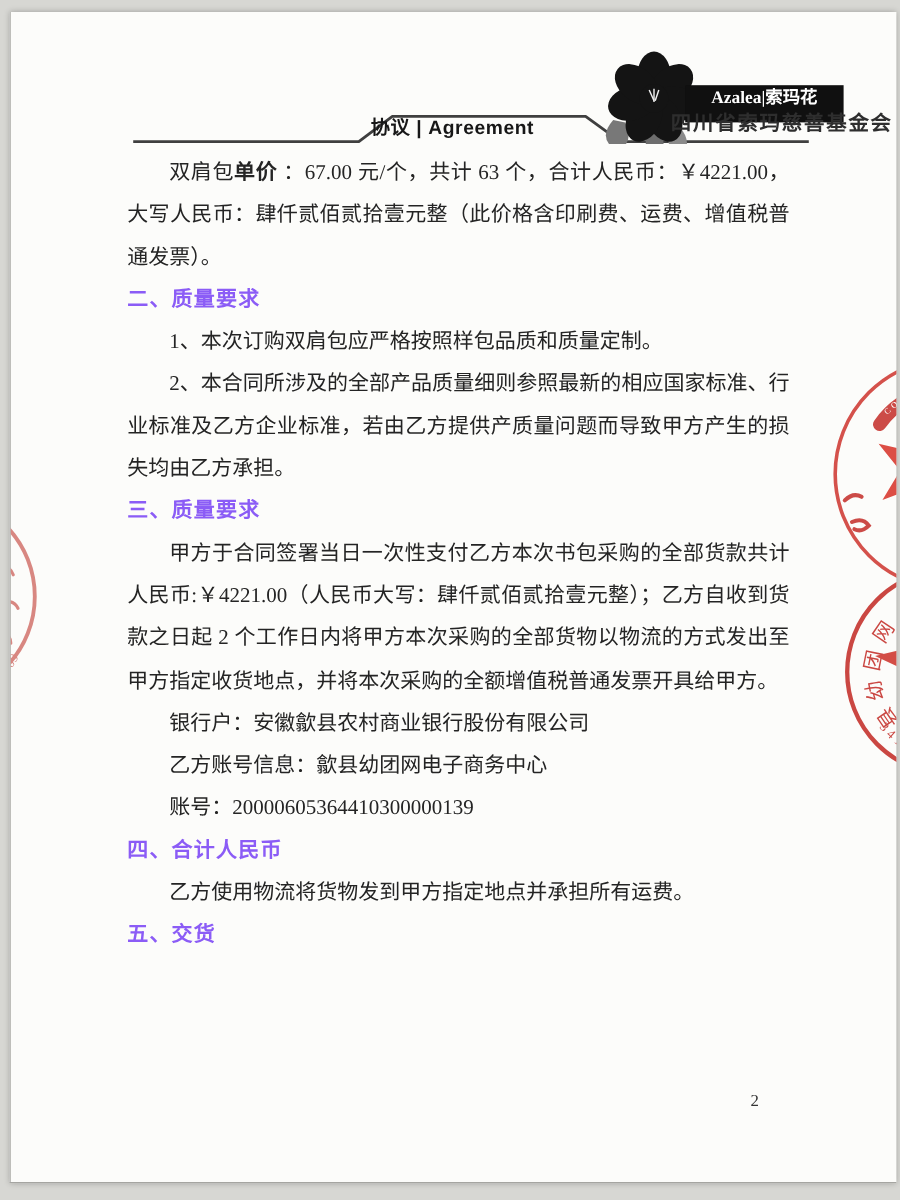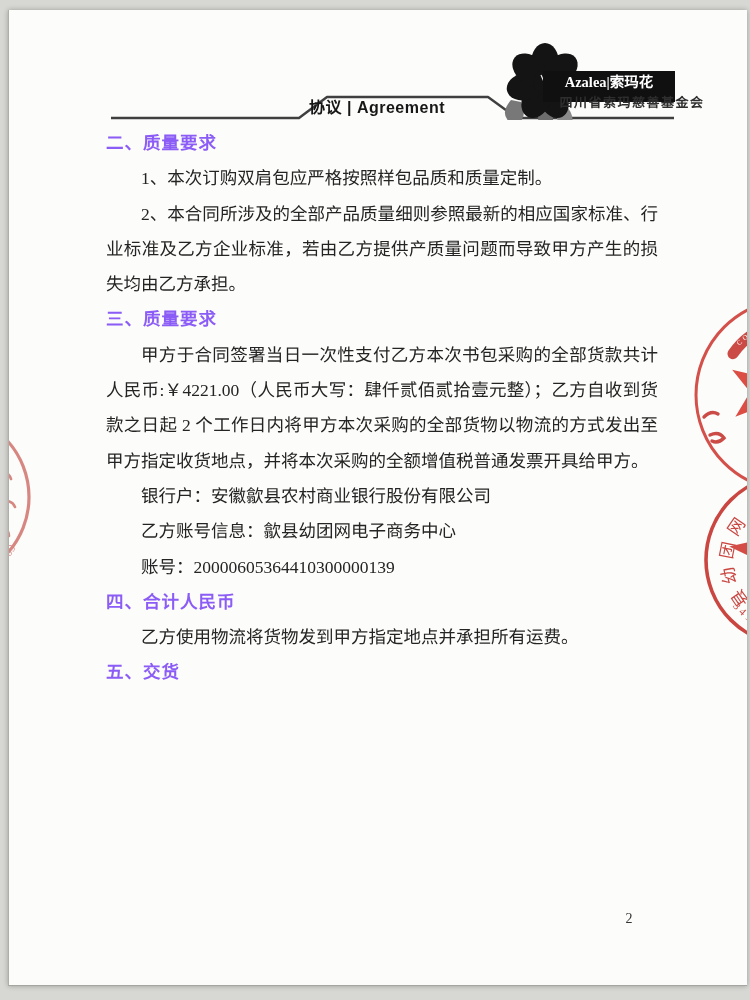--- a/index.html
+++ b/index.html
@@ -18,27 +18,27 @@
   .banner-svg{position:absolute;left:0;top:0;width:738px;height:130px;}
   .banner-title{
     position:absolute;left:300px;top:87px;width:190px;height:22px;
     text-align:left;font-family:"Liberation Sans","DejaVu Sans",sans-serif;
     font-weight:bold;font-size:16px;line-height:22px;color:#171717;
     letter-spacing:.5px;white-space:nowrap;
   }
   
   .logo-flower{position:absolute;left:494px;top:32px;width:88px;height:78px;}
   .logo-box{
-    position:absolute;left:534px;top:61px;width:132px;height:31px;
+    position:absolute;left:562px;top:61px;width:132px;height:31px;
     background:#101010;color:#fff;text-align:center;
     font-weight:bold;font-size:14.5px;line-height:22px;white-space:nowrap;
   }
   .logo-org{
     position:absolute;left:550px;top:85px;width:146px;height:16px;
-    text-align:center;font-weight:bold;font-size:13px;line-height:16px;
+    text-align:center;font-weight:bold;font-size:17px;line-height:16px;
     color:#2e2e2e;letter-spacing:1.5px;white-space:nowrap;
     font-family:"Liberation Serif","DejaVu Serif",serif;
   }
   
   .doc{
     position:absolute;left:97px;top:116px;width:552px;
     font-size:17.5px;line-height:35.3px;color:#242424;
     text-align:justify;
   }
   .doc p{margin:0;text-indent:2em;}
@@ -95,20 +95,21 @@
           <path d="M0,3 L0,-8"></path>
       </g>
     </g>
   </svg>
   <div class="logo-box">
     <span>Azalea|索玛花</span>
   </div>
   <div class="logo-org">四川省索玛慈善基金会</div>
 
   <div class="doc">
+    <p><span>双肩包</span><span class="bold">单价</span><span> ：67.00 元/个，共计 63 个，合计人民币：￥4221.00，大写人民币：肆仟贰佰贰拾壹元整（此价格含印刷费、运费、增值税普通发票）。</span></p>
 
     <h3>二、质量要求</h3>
     <p>1、本次订购双肩包应严格按照样包品质和质量定制。</p>
     <p>2、本合同所涉及的全部产品质量细则参照最新的相应国家标准、行业标准及乙方企业标准，若由乙方提供产质量问题而导致甲方产生的损失均由乙方承担。</p>
 
     <h3>三、质量要求</h3>
     <p>甲方于合同签署当日一次性支付乙方本次书包采购的全部货款共计人民币:￥4221.00（人民币大写：肆仟贰佰贰拾壹元整）；乙方自收到货款之日起 2 个工作日内将甲方本次采购的全部货物以物流的方式发出至甲方指定收货地点，并将本次采购的全额增值税普通发票开具给甲方。</p>
     <p>银行户：安徽歙县农村商业银行股份有限公司</p>
     <p>乙方账号信息：歙县幼团网电子商务中心</p>
     <p>账号：20000605364410300000139</p>

